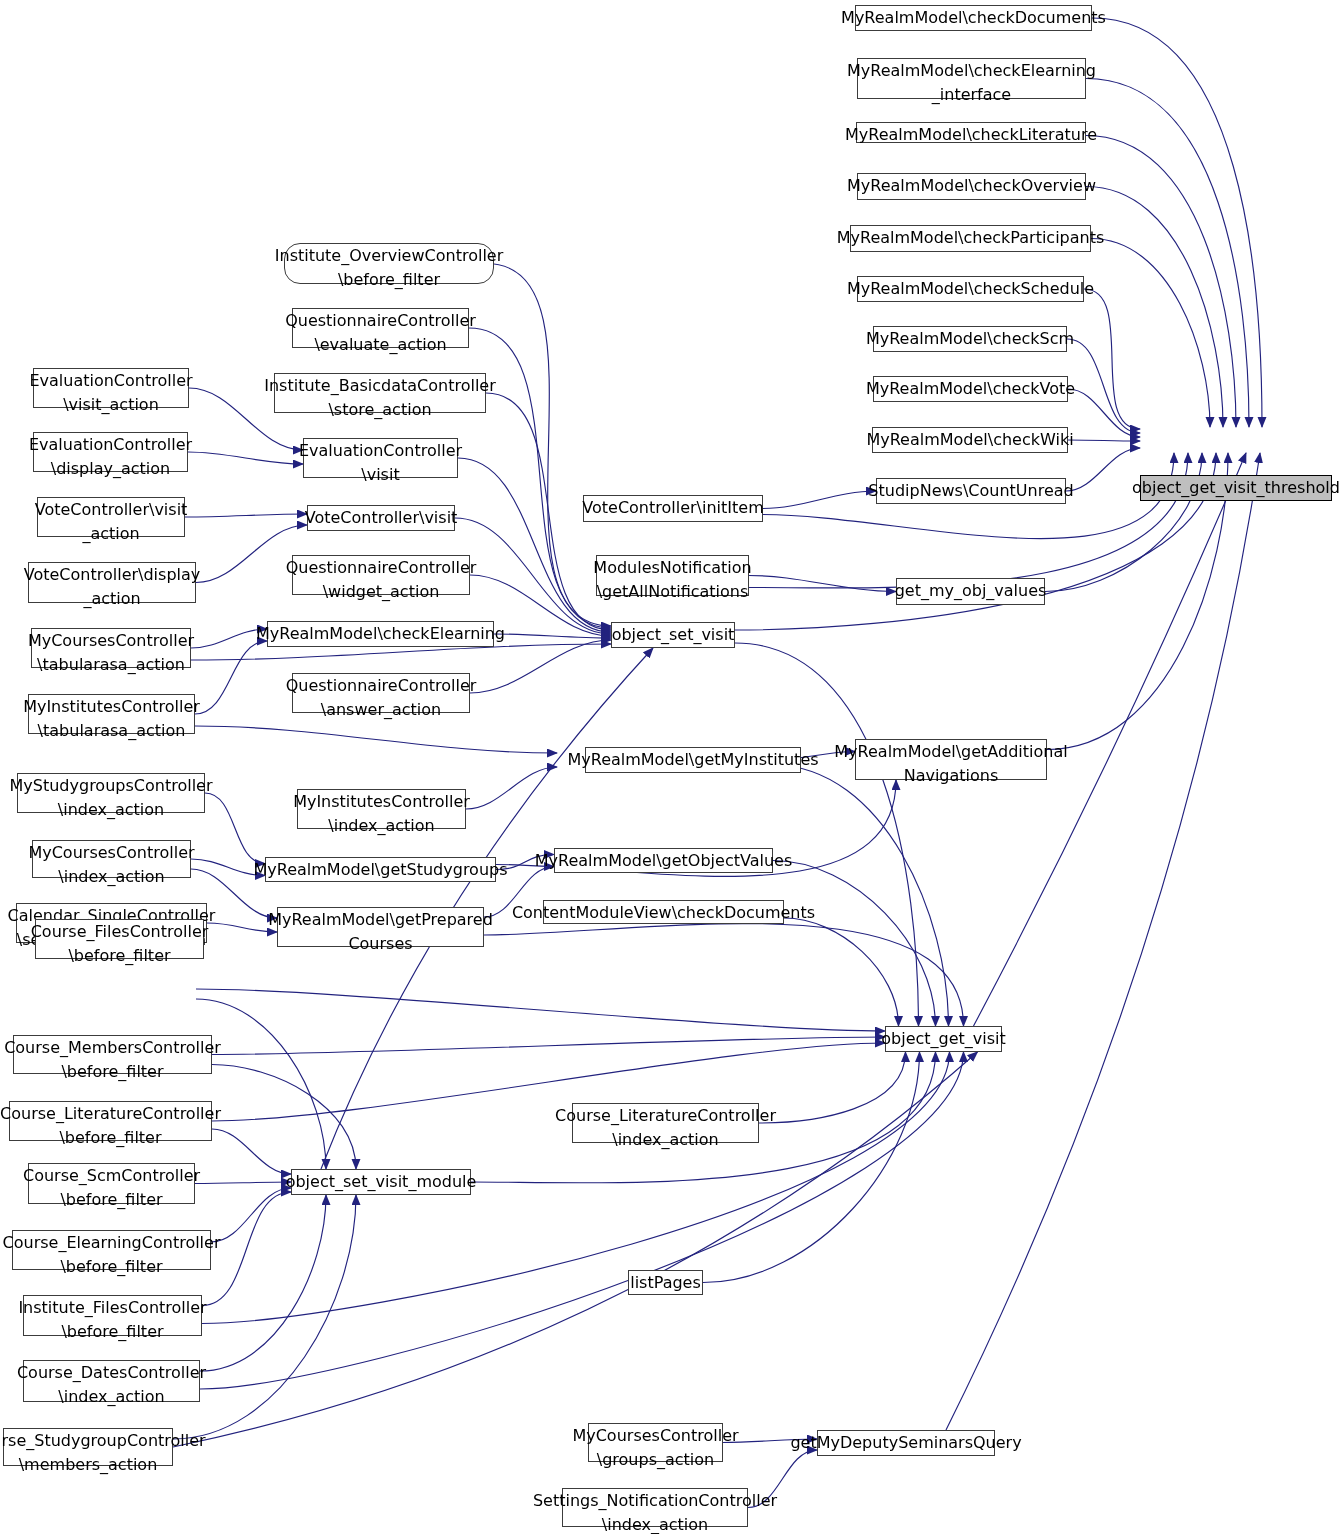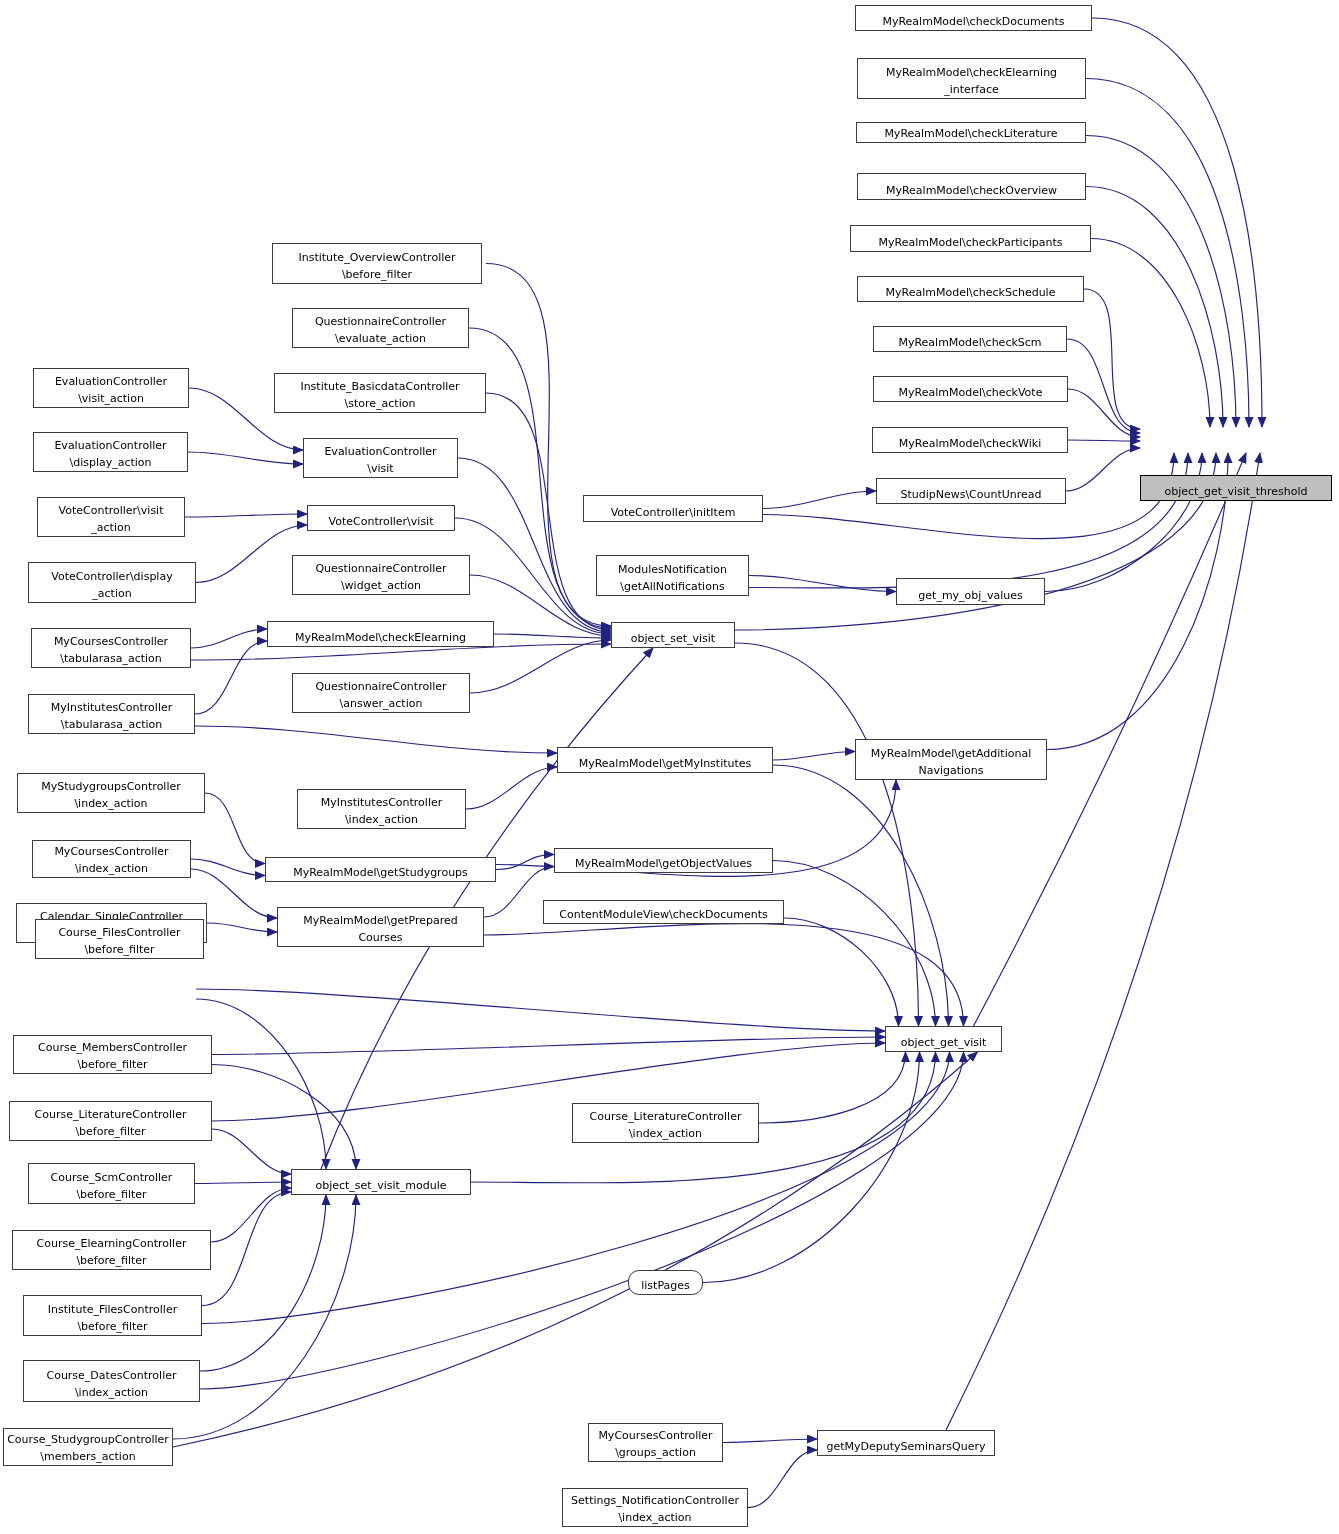--- a/index.html
+++ b/index.html
@@ -18,24 +18,24 @@
     position: absolute;
     left: 0; top: 0;
     width: 1339px; height: 1534px;
   }
   .node {
     position: absolute;
     box-sizing: border-box;
     background: #ffffff;
     border: 1.4px solid #3c3c3c;
     color: #000000;
-    font-size: 11px;
+    font-size: 16px;
     line-height: 1.48;
     display: flex;
-    align-items: flex-end;
+    align-items: flex-start;
     justify-content: center;
     text-align: center;
     white-space: pre-line;
     cursor: pointer;
     z-index: 2;
   }
   .node.highlight {
     background: #bfbfbf;
     border: 1.6px solid #000000;
   }
@@ -116,21 +116,21 @@
         <path d="M1086,135.5 C1200.7403617956645,135.5 1236,312.2596382043355 1236,427" fill="none" stroke="#22227e" stroke-width="1.15" marker-end="url(#arrow)"></path>
         <path d="M1086,186.5 C1182.8743161266184,186.5 1223,330.1256838733816 1223,427" fill="none" stroke="#22227e" stroke-width="1.15" marker-end="url(#arrow)"></path>
         <path d="M1091,238.5 C1169.0219400233036,238.5 1210,348.97805997669633 1210,427" fill="none" stroke="#22227e" stroke-width="1.15" marker-end="url(#arrow)"></path>
         <path d="M1084,289 C1136.7746151099182,289 1087.2253848900818,429 1140,429" fill="none" stroke="#22227e" stroke-width="1.15" marker-end="url(#arrow)"></path>
         <path d="M1067,339 C1108.6558819376087,339 1098.3441180623913,433 1140,433" fill="none" stroke="#22227e" stroke-width="1.15" marker-end="url(#arrow)"></path>
         <path d="M1068,389 C1098.2866307138975,389 1109.7133692861025,437 1140,437" fill="none" stroke="#22227e" stroke-width="1.15" marker-end="url(#arrow)"></path>
         <path d="M1068,440 C1098,440 1110,441 1140,441" fill="none" stroke="#22227e" stroke-width="1.15" marker-end="url(#arrow)"></path>
       </g>
   </svg>
   <div id="node-layer">
-      <div class="node" style="left: 272px; top: 243px; width: 210px; height: 41px;"><span>Institute_OverviewController
+      <div class="node" style="left: 284px; top: 243px; width: 210px; height: 41px; border-radius: 16px;"><span>Institute_OverviewController
 \before_filter</span></div>
       <div class="node" style="left: 292px; top: 308px; width: 177px; height: 40px;"><span>QuestionnaireController
 \evaluate_action</span></div>
       <div class="node" style="left: 33px; top: 368px; width: 156px; height: 40px;"><span>EvaluationController
 \visit_action</span></div>
       <div class="node" style="left: 274px; top: 373px; width: 212px; height: 40px;"><span>Institute_BasicdataController
 \store_action</span></div>
       <div class="node" style="left: 33px; top: 432px; width: 155px; height: 40px;"><span>EvaluationController
 \display_action</span></div>
       <div class="node" style="left: 303px; top: 438px; width: 155px; height: 40px;"><span>EvaluationController
@@ -174,26 +174,26 @@
       <div class="node" style="left: 23px; top: 1295px; width: 179px; height: 41px;"><span>Institute_FilesController
 \before_filter</span></div>
       <div class="node" style="left: 23px; top: 1360px; width: 177px; height: 42px;"><span>Course_DatesController
 \index_action</span></div>
       <div class="node" style="left: 3px; top: 1428px; width: 170px; height: 38px;"><span>Course_StudygroupController
 \members_action</span></div>
       <div class="node" style="left: 583px; top: 495px; width: 180px; height: 27px;"><span>VoteController\initItem</span></div>
       <div class="node" style="left: 596px; top: 555px; width: 153px; height: 41px;"><span>ModulesNotification
 \getAllNotifications</span></div>
       <div class="node" style="left: 611px; top: 622px; width: 124px; height: 26px;"><span>object_set_visit</span></div>
-      <div class="node" style="left: 557px; top: 747px; width: 216px; height: 26px;"><span>MyRealmModel\getMyInstitutes</span></div>
+      <div class="node" style="left: 585px; top: 747px; width: 216px; height: 26px;"><span>MyRealmModel\getMyInstitutes</span></div>
       <div class="node" style="left: 554px; top: 848px; width: 219px; height: 25px;"><span>MyRealmModel\getObjectValues</span></div>
       <div class="node" style="left: 543px; top: 900px; width: 241px; height: 24px;"><span>ContentModuleView\checkDocuments</span></div>
       <div class="node" style="left: 572px; top: 1103px; width: 187px; height: 40px;"><span>Course_LiteratureController
 \index_action</span></div>
-      <div class="node" style="left: 628px; top: 1270px; width: 75px; height: 25px; border-radius: 11px;"><span>listPages</span></div>
+      <div class="node" style="left: 628px; top: 1270px; width: 75px; height: 25px;"><span>listPages</span></div>
       <div class="node" style="left: 588px; top: 1423px; width: 135px; height: 39px;"><span>MyCoursesController
 \groups_action</span></div>
       <div class="node" style="left: 562px; top: 1488px; width: 186px; height: 39px;"><span>Settings_NotificationController
 \index_action</span></div>
       <div class="node" style="left: 855px; top: 5px; width: 237px; height: 26px;"><span>MyRealmModel\checkDocuments</span></div>
       <div class="node" style="left: 857px; top: 58px; width: 229px; height: 41px;"><span>MyRealmModel\checkElearning
 _interface</span></div>
       <div class="node" style="left: 856px; top: 122px; width: 230px; height: 21px;"><span>MyRealmModel\checkLiterature</span></div>
       <div class="node" style="left: 857px; top: 173px; width: 229px; height: 27px;"><span>MyRealmModel\checkOverview</span></div>
       <div class="node" style="left: 850px; top: 225px; width: 241px; height: 27px;"><span>MyRealmModel\checkParticipants</span></div>

